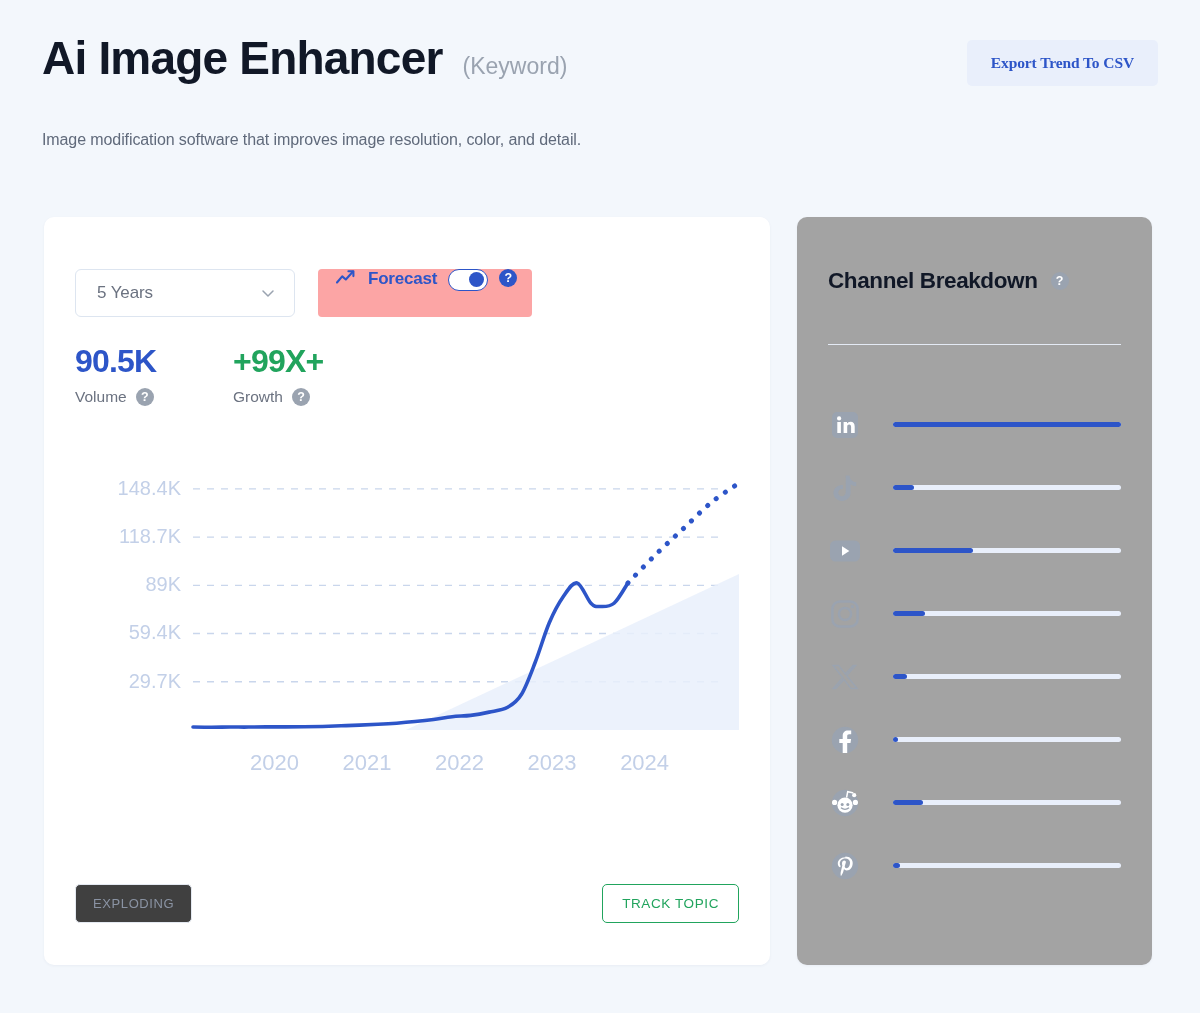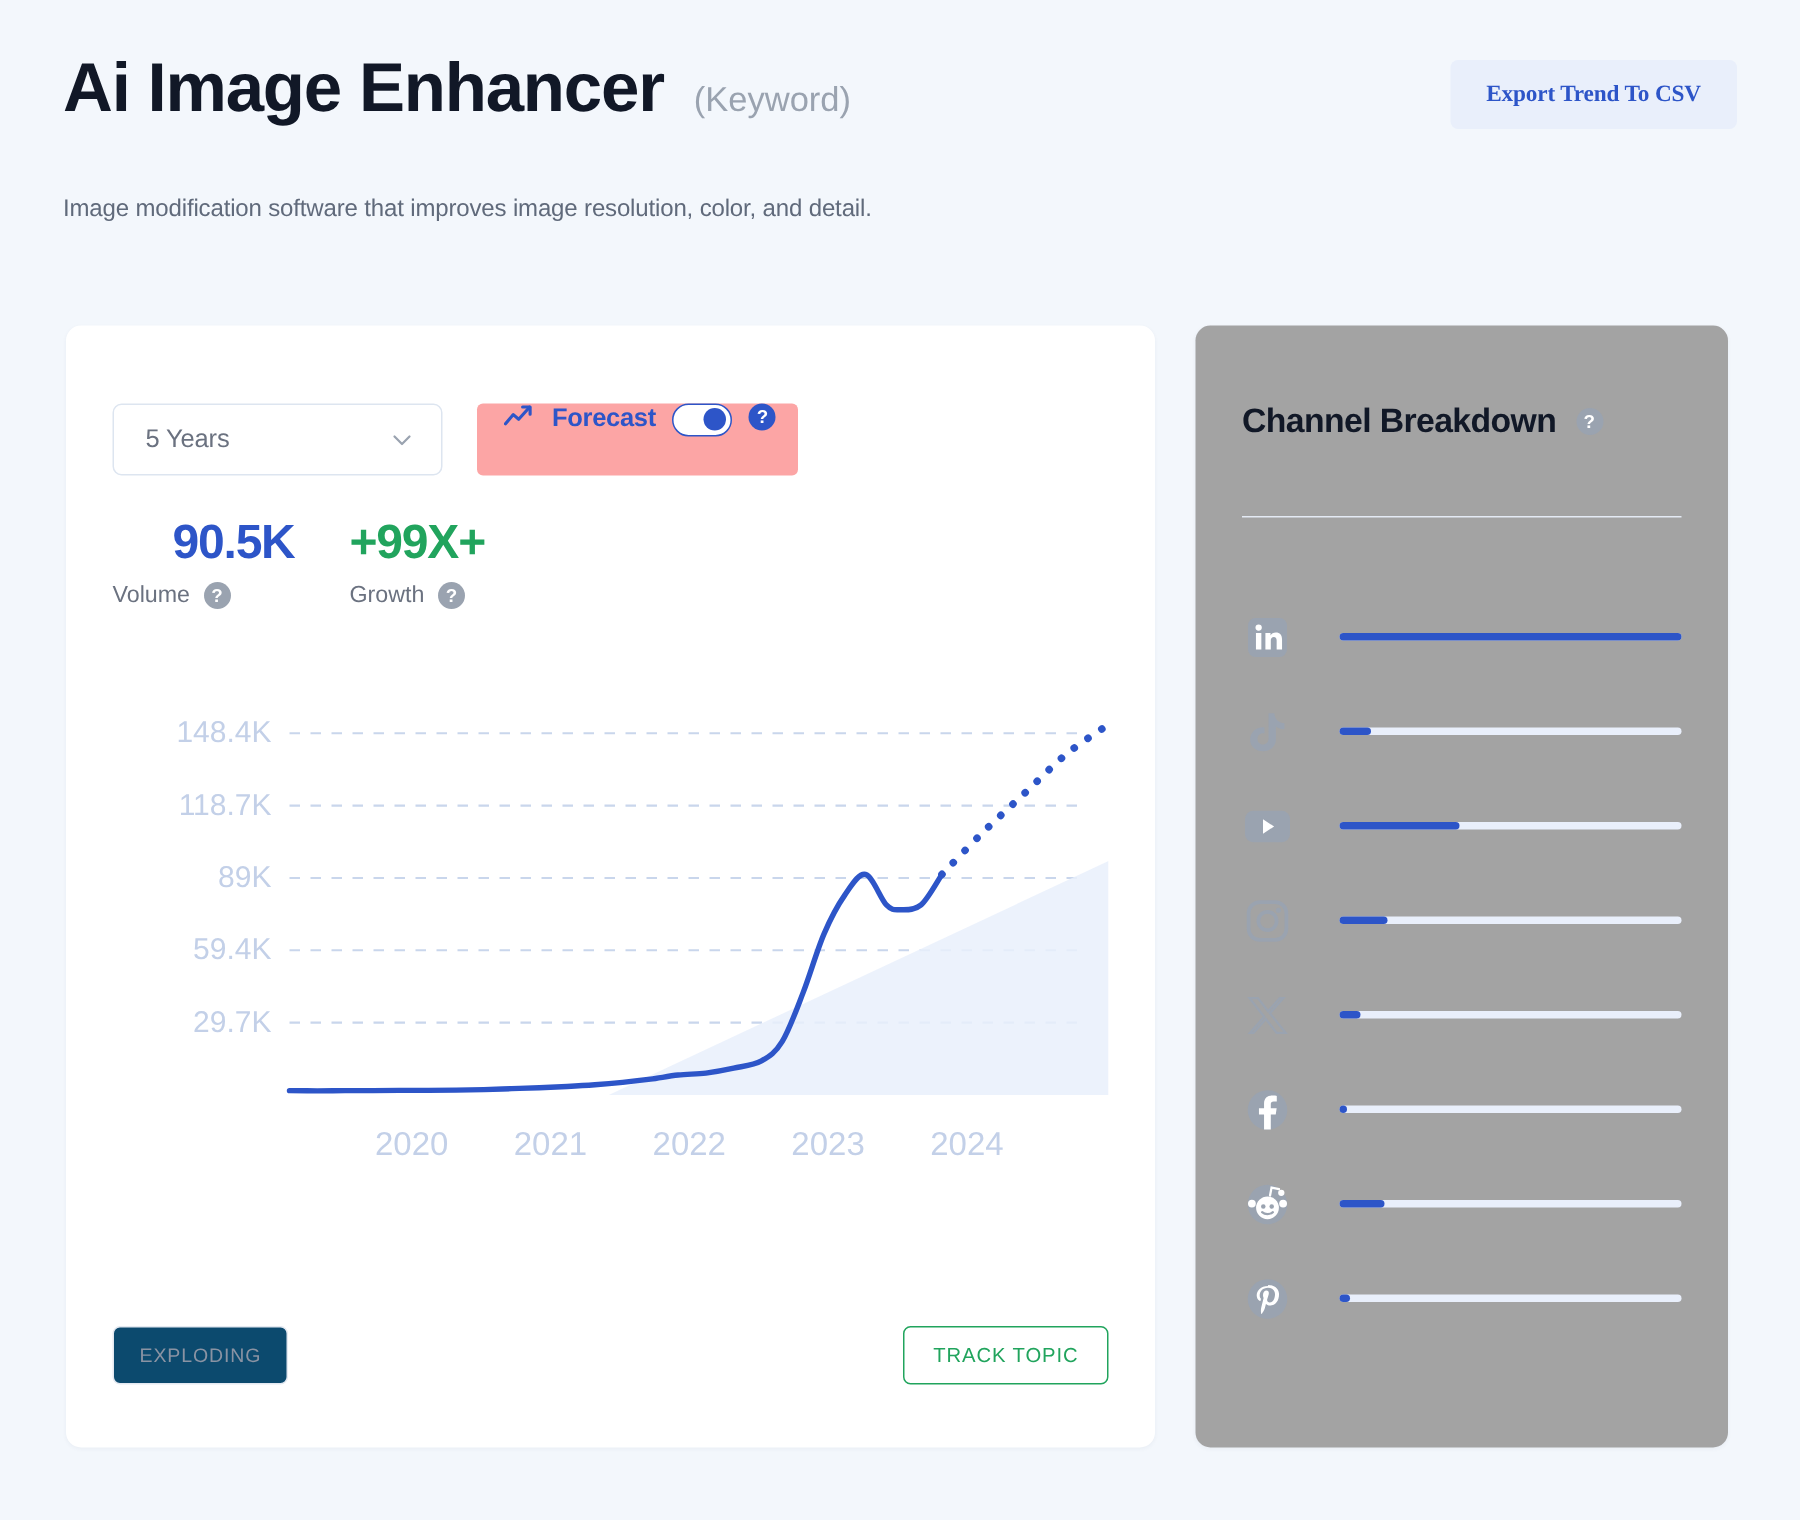--- a/index.html
+++ b/index.html
@@ -178,21 +178,21 @@
     display: flex;
     gap: 0;
   }
   .stat { width: 158px; }
   .stat-value {
     font-size: 32px;
     font-weight: 700;
     letter-spacing: -0.8px;
     line-height: 1.1;
   }
-  .stat-value.volume { color: #2d55c8; margin-left: 40px; }
+  .stat-value.volume { color: #2d55c8; }
   .stat-value.growth { color: #21a45d; }
   .stat-label-row {
     display: flex;
     align-items: center;
     gap: 9px;
     margin-top: 9px;
   }
   .stat-label {
     font-size: 15.5px;
     color: #6b7280;
@@ -213,21 +213,21 @@
     position: absolute;
     left: 31px;
     right: 31px;
     bottom: 42px;
     display: flex;
     align-items: center;
     justify-content: space-between;
   }
   .exploding-badge {
     border: 1px solid #e4e9f1;
-    background: #0c4a6e;
+    background: #404040;
     border-radius: 5px;
     color: #8a93a3;
     font-size: 13px;
     letter-spacing: 0.6px;
     padding: 11px 17px;
     cursor: pointer;
     font-family: "Liberation Sans", sans-serif;
   }
   .track-btn {
     border: 1.6px solid #21a45d;

